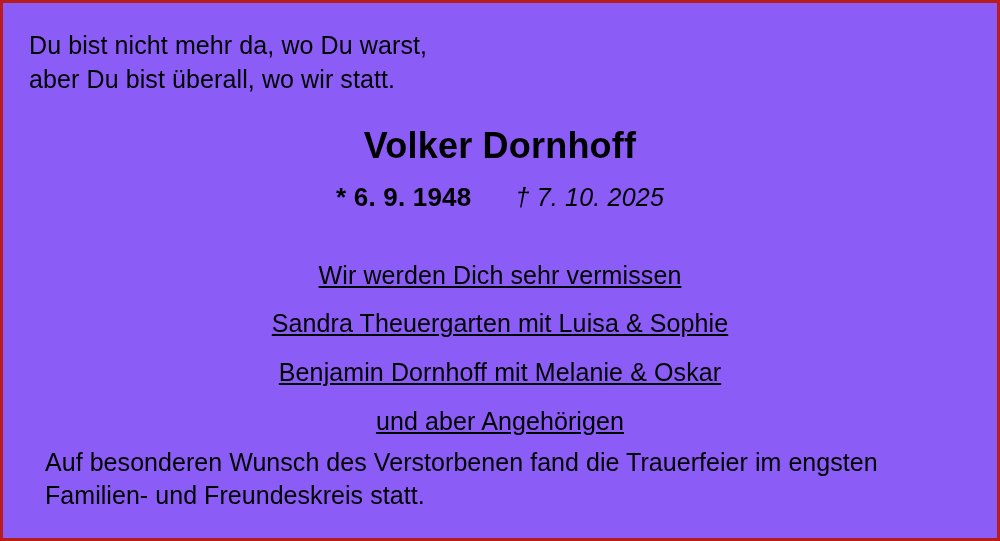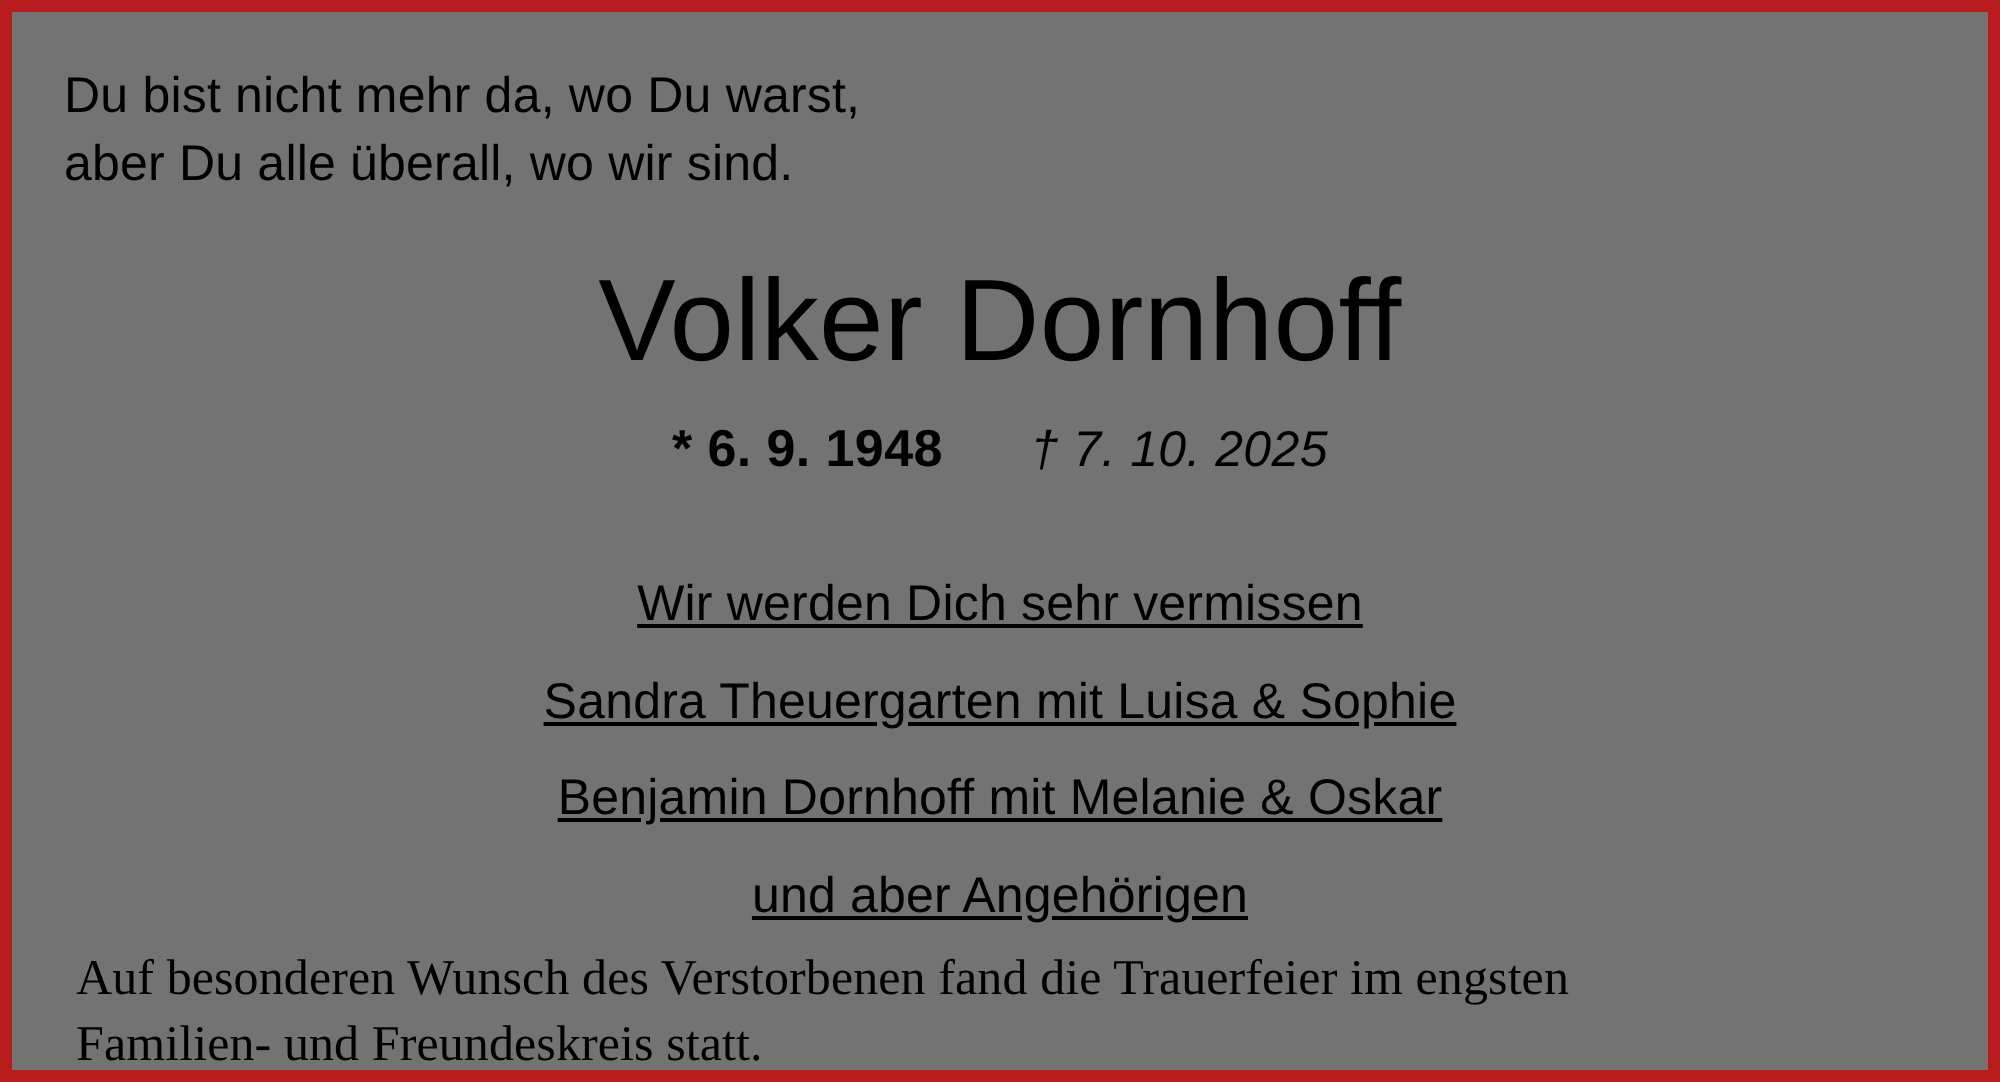--- a/index.html
+++ b/index.html
@@ -11,42 +11,42 @@
     width: 1000px;
     height: 541px;
     font-family: "Liberation Sans", sans-serif;
     color: #000000;
     overflow: hidden;
   }
   .obituary {
     box-sizing: border-box;
     width: 1000px;
     height: 541px;
-    border: 6px solid #b91c1c;
-    background: #737373;
+    border: 3px solid #b91c1c;
+    background: #8b5cf6;
     padding: 26px 24px 18px 24px;
     display: flex;
     flex-direction: column;
   }
   .epitaph {
     font-size: 25px;
     line-height: 1.34;
     letter-spacing: 0.1px;
     margin-left: 2px;
   }
   .epitaph div {
     white-space: nowrap;
   }
   .center-block {
     text-align: center;
     margin-top: 30px;
   }
   .deceased-name {
-    font-size: 58px;
-    font-weight: normal;
+    font-size: 36px;
+    font-weight: bold;
     letter-spacing: 0.2px;
     line-height: 1.1;
   }
   .dates {
     margin-top: 16px;
     font-size: 26px;
     letter-spacing: 0.2px;
   }
   .dates .birth {
     margin-right: 44px;
@@ -64,36 +64,35 @@
     text-decoration: underline;
   }
   .message div {
     white-space: nowrap;
   }
   .footer {
     margin-top: auto;
     font-size: 25px;
     line-height: 1.34;
     letter-spacing: 0.05px;
-    margin-left: 8px;
+    margin-left: 18px;
     padding-bottom: 10px;
-    font-family: Liberation Serif, serif;
   }
   .footer div {
     white-space: nowrap;
   }
 </style>
 </head>
 <body>
 
 <div class="obituary">
 
   <div class="epitaph">
     <div>Du bist nicht mehr da, wo Du warst,</div>
-    <div>aber Du alle überall, wo wir sind.</div>
+    <div>aber Du bist überall, wo wir statt.</div>
   </div>
 
   <div class="center-block">
     <div class="deceased-name">Volker Dornhoff</div>
 
     <div class="dates">
       <span class="birth">* 6. 9. 1948</span><span class="cross">† 7. 10. 2025</span>
     </div>
 
     <div class="message">

